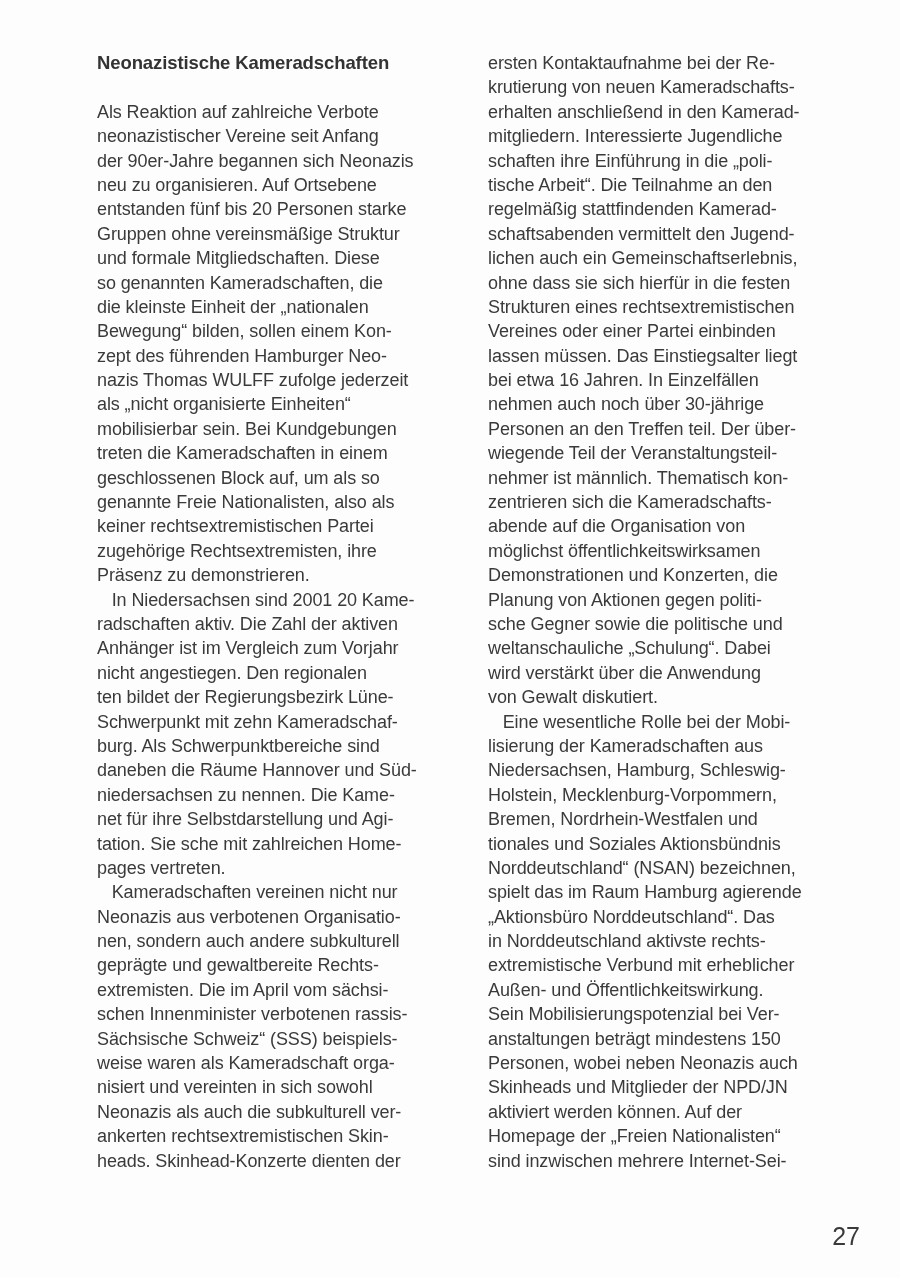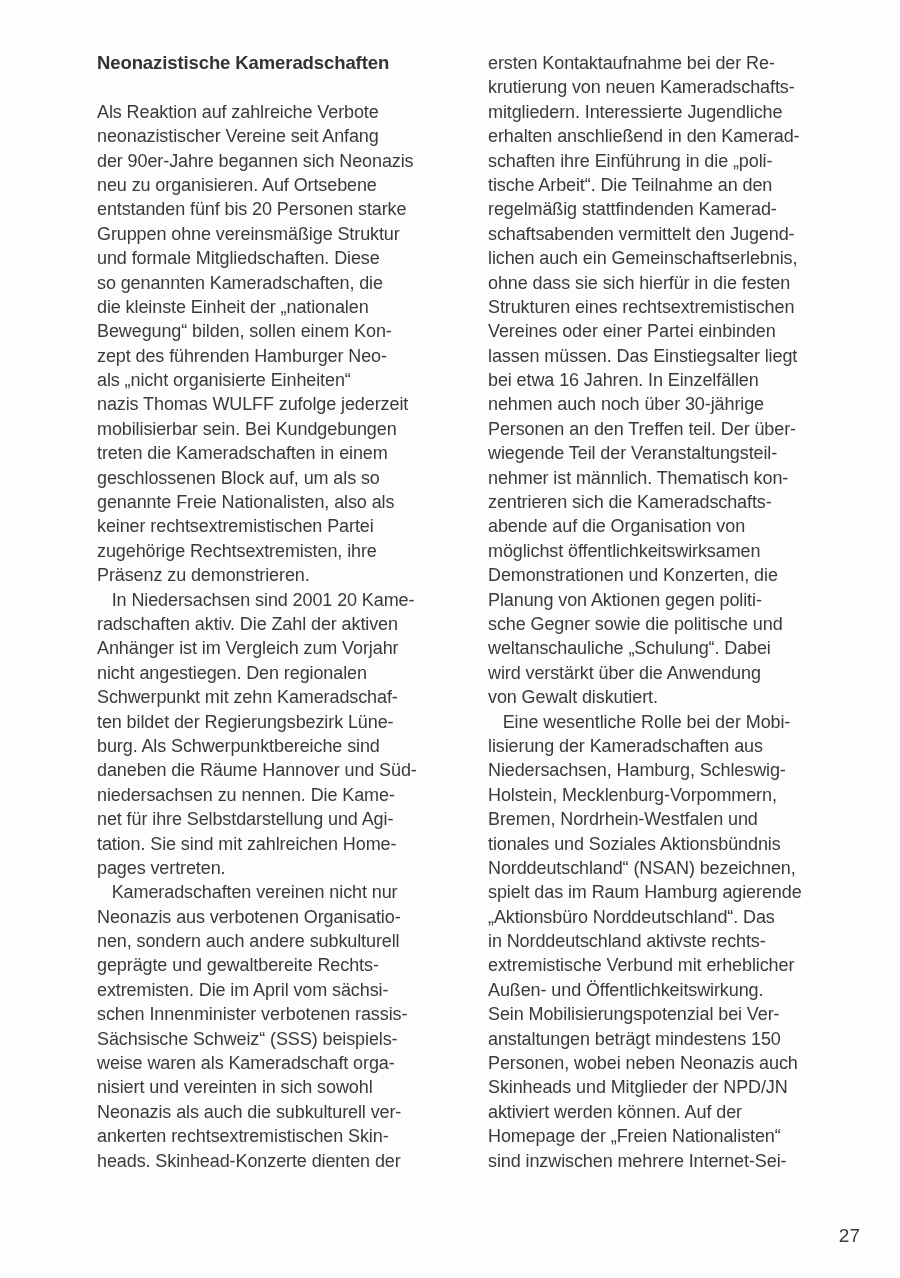--- a/index.html
+++ b/index.html
@@ -43,21 +43,21 @@
     white-space: pre;
   }
   .line {
     height: 24.4px;
     white-space: pre;
   }
   .page-number {
     position: absolute;
     top: 1224px;
     right: 40px;
-    font-size: 19px;
+    font-size: 25px;
     line-height: 24.4px;
     color: #3a3a3a;
   }
 </style>
 </head>
 <body>
 
 <div class="page">
   <div class="columns">
     <div class="col">
@@ -67,61 +67,61 @@
           <div class="line">neonazistischer Vereine seit Anfang</div>
           <div class="line">der 90er-Jahre begannen sich Neonazis</div>
           <div class="line">neu zu organisieren. Auf Ortsebene</div>
           <div class="line">entstanden fünf bis 20 Personen starke</div>
           <div class="line">Gruppen ohne vereinsmäßige Struktur</div>
           <div class="line">und formale Mitgliedschaften. Diese</div>
           <div class="line">so genannten Kameradschaften, die</div>
           <div class="line">die kleinste Einheit der „nationalen</div>
           <div class="line">Bewegung“ bilden, sollen einem Kon-</div>
           <div class="line">zept des führenden Hamburger Neo-</div>
+          <div class="line">nazis Thomas WULFF zufolge jederzeit</div>
           <div class="line">als „nicht organisierte Einheiten“</div>
-          <div class="line">nazis Thomas WULFF zufolge jederzeit</div>
           <div class="line">mobilisierbar sein. Bei Kundgebungen</div>
           <div class="line">treten die Kameradschaften in einem</div>
           <div class="line">geschlossenen Block auf, um als so</div>
           <div class="line">genannte Freie Nationalisten, also als</div>
           <div class="line">keiner rechtsextremistischen Partei</div>
           <div class="line">zugehörige Rechtsextremisten, ihre</div>
           <div class="line">Präsenz zu demonstrieren.</div>
           <div class="line">   In Niedersachsen sind 2001 20 Kame-</div>
           <div class="line">radschaften aktiv. Die Zahl der aktiven</div>
           <div class="line">Anhänger ist im Vergleich zum Vorjahr</div>
           <div class="line">nicht angestiegen. Den regionalen</div>
+          <div class="line">ten bildet der Regierungsbezirk Lüne-</div>
           <div class="line">Schwerpunkt mit zehn Kameradschaf-</div>
-          <div class="line">ten bildet der Regierungsbezirk Lüne-</div>
           <div class="line">burg. Als Schwerpunktbereiche sind</div>
           <div class="line">daneben die Räume Hannover und Süd-</div>
           <div class="line">niedersachsen zu nennen. Die Kame-</div>
           <div class="line">net für ihre Selbstdarstellung und Agi-</div>
-          <div class="line">tation. Sie sind mit zahlreichen Home-</div>
+          <div class="line">tation. Sie sche mit zahlreichen Home-</div>
           <div class="line">pages vertreten.</div>
           <div class="line">   Kameradschaften vereinen nicht nur</div>
           <div class="line">Neonazis aus verbotenen Organisatio-</div>
           <div class="line">nen, sondern auch andere subkulturell</div>
           <div class="line">geprägte und gewaltbereite Rechts-</div>
           <div class="line">extremisten. Die im April vom sächsi-</div>
           <div class="line">schen Innenminister verbotenen rassis-</div>
           <div class="line">Sächsische Schweiz“ (SSS) beispiels-</div>
           <div class="line">weise waren als Kameradschaft orga-</div>
           <div class="line">nisiert und vereinten in sich sowohl</div>
           <div class="line">Neonazis als auch die subkulturell ver-</div>
           <div class="line">ankerten rechtsextremistischen Skin-</div>
           <div class="line">heads. Skinhead-Konzerte dienten der</div>
         </div>
     </div>
     <div class="col">
       <div class="lines">
           <div class="line">ersten Kontaktaufnahme bei der Re-</div>
           <div class="line">krutierung von neuen Kameradschafts-</div>
+          <div class="line">erhalten anschließend in den Kamerad-</div>
           <div class="line">mitgliedern. Interessierte Jugendliche</div>
-          <div class="line">erhalten anschließend in den Kamerad-</div>
           <div class="line">schaften ihre Einführung in die „poli-</div>
           <div class="line">tische Arbeit“. Die Teilnahme an den</div>
           <div class="line">regelmäßig stattfindenden Kamerad-</div>
           <div class="line">schaftsabenden vermittelt den Jugend-</div>
           <div class="line">lichen auch ein Gemeinschaftserlebnis,</div>
           <div class="line">ohne dass sie sich hierfür in die festen</div>
           <div class="line">Strukturen eines rechtsextremistischen</div>
           <div class="line">Vereines oder einer Partei einbinden</div>
           <div class="line">lassen müssen. Das Einstiegsalter liegt</div>
           <div class="line">bei etwa 16 Jahren. In Einzelfällen</div>

